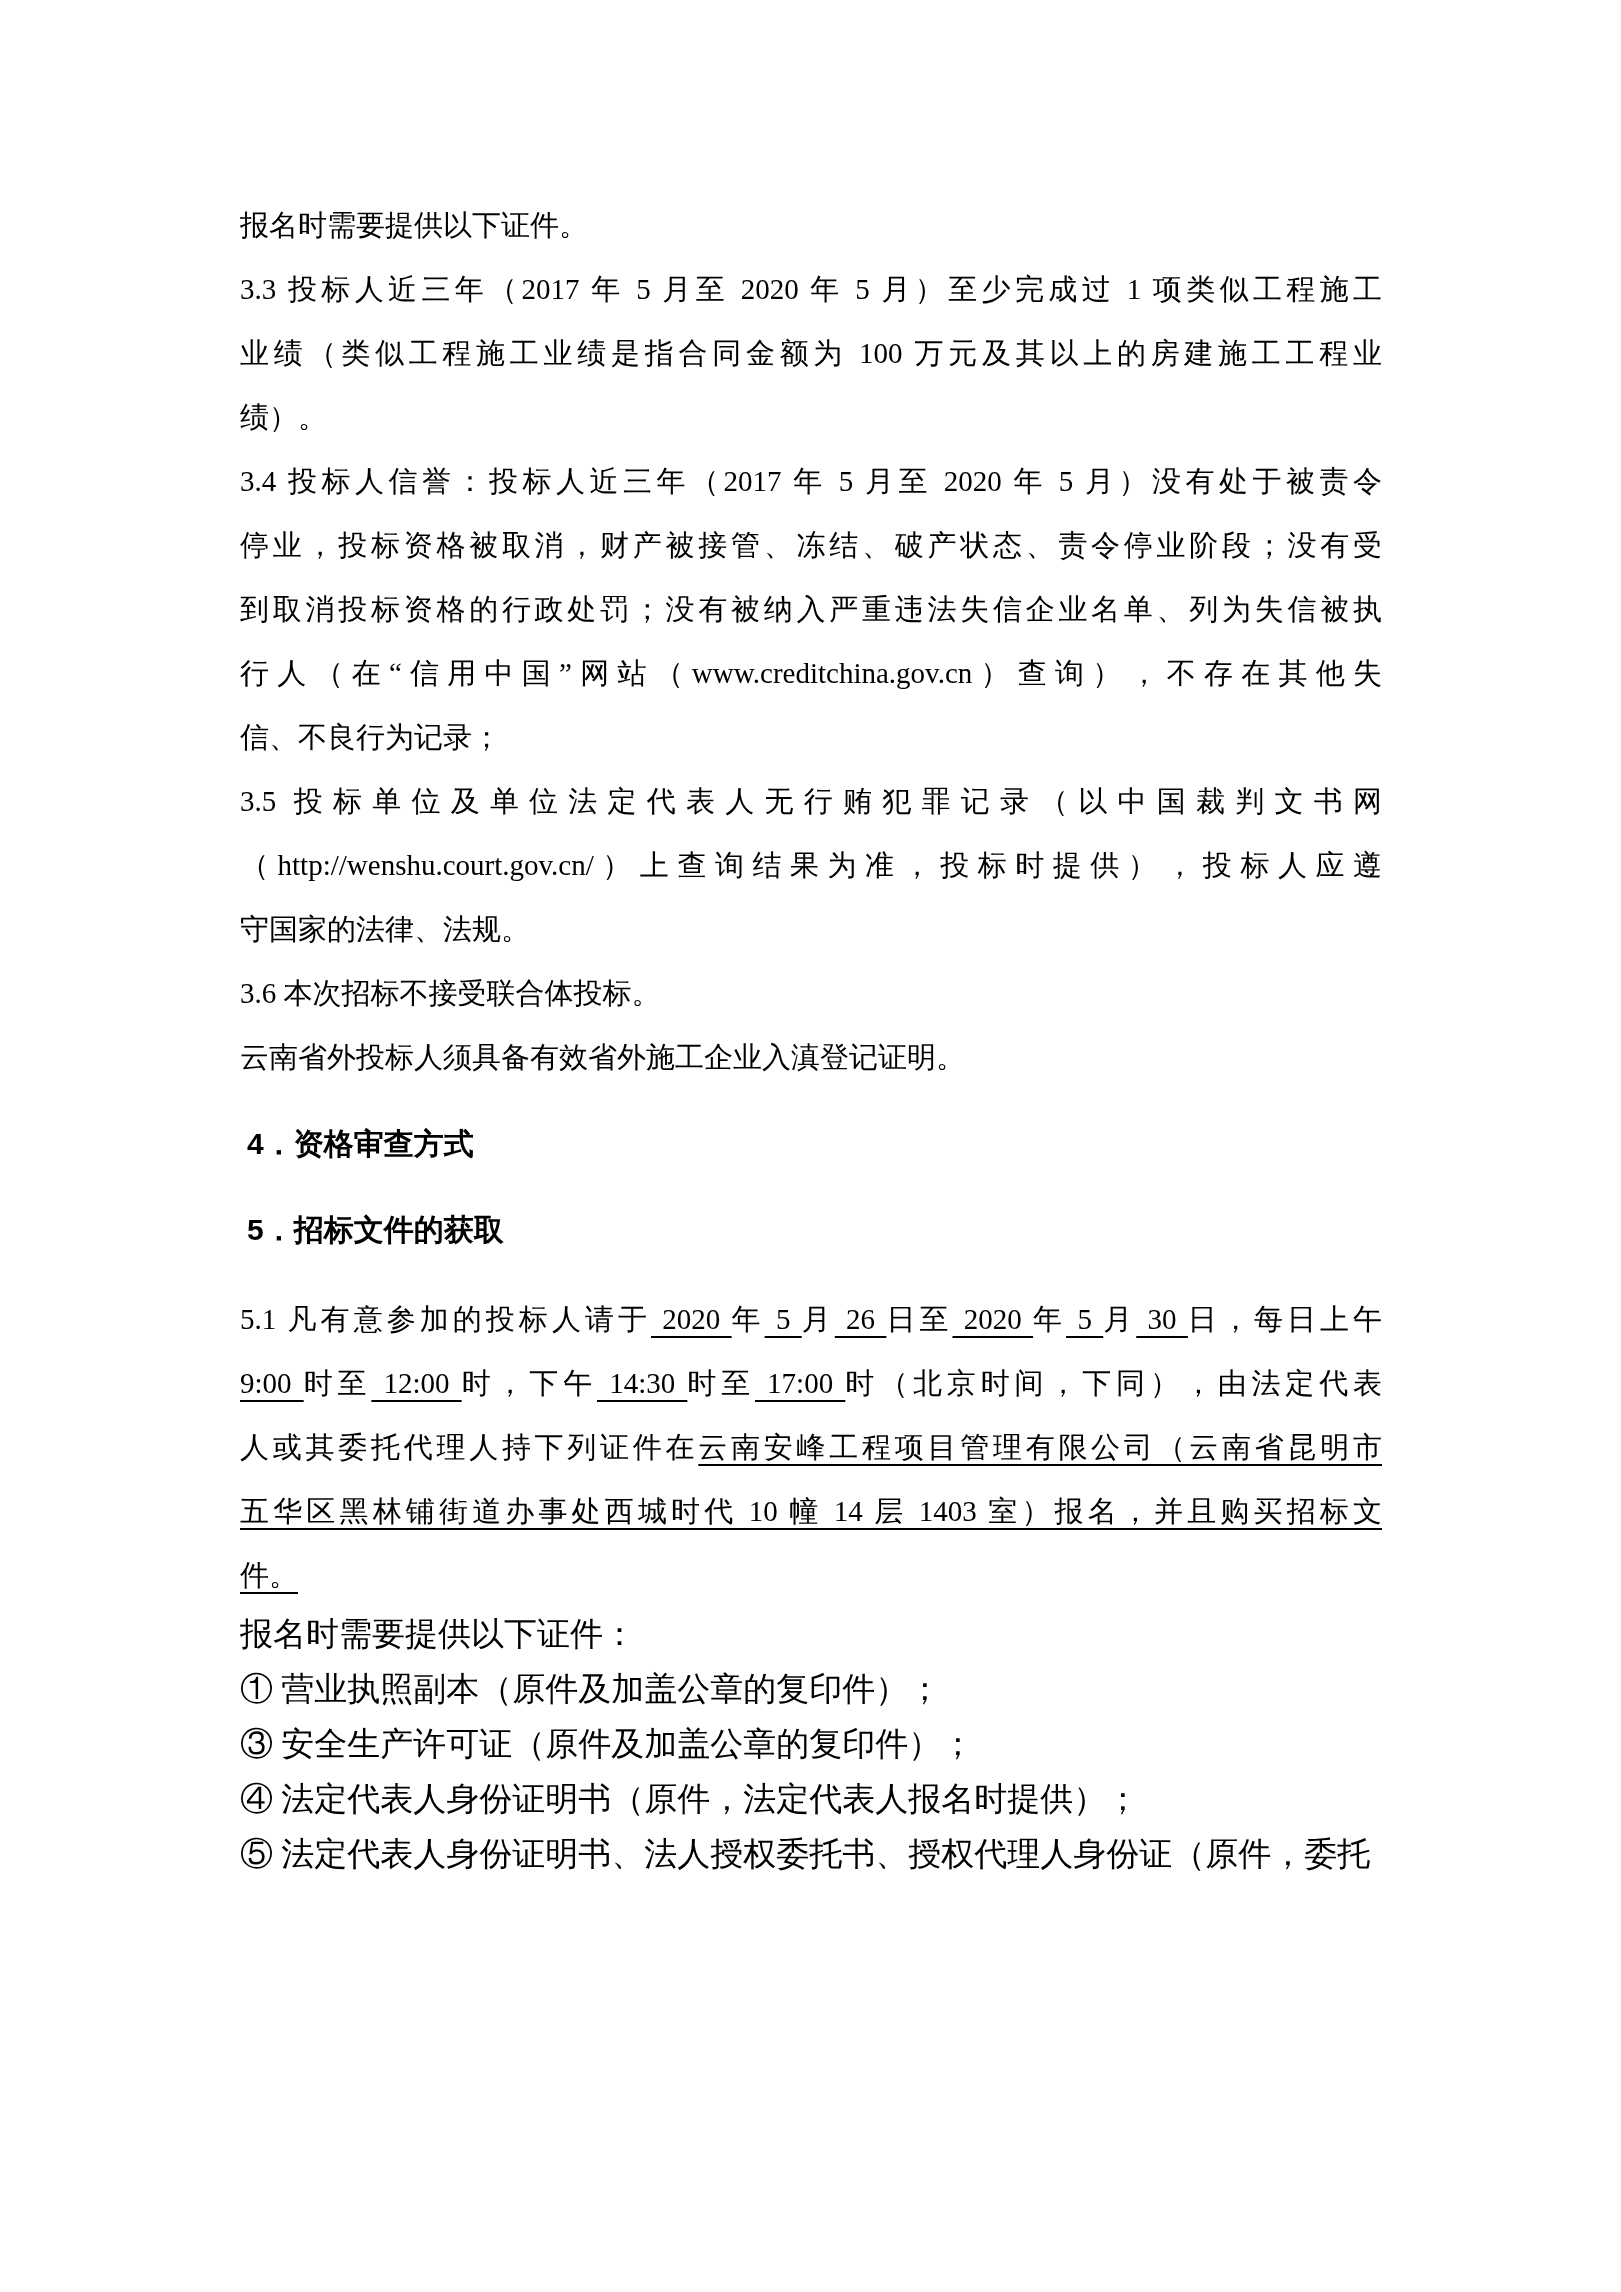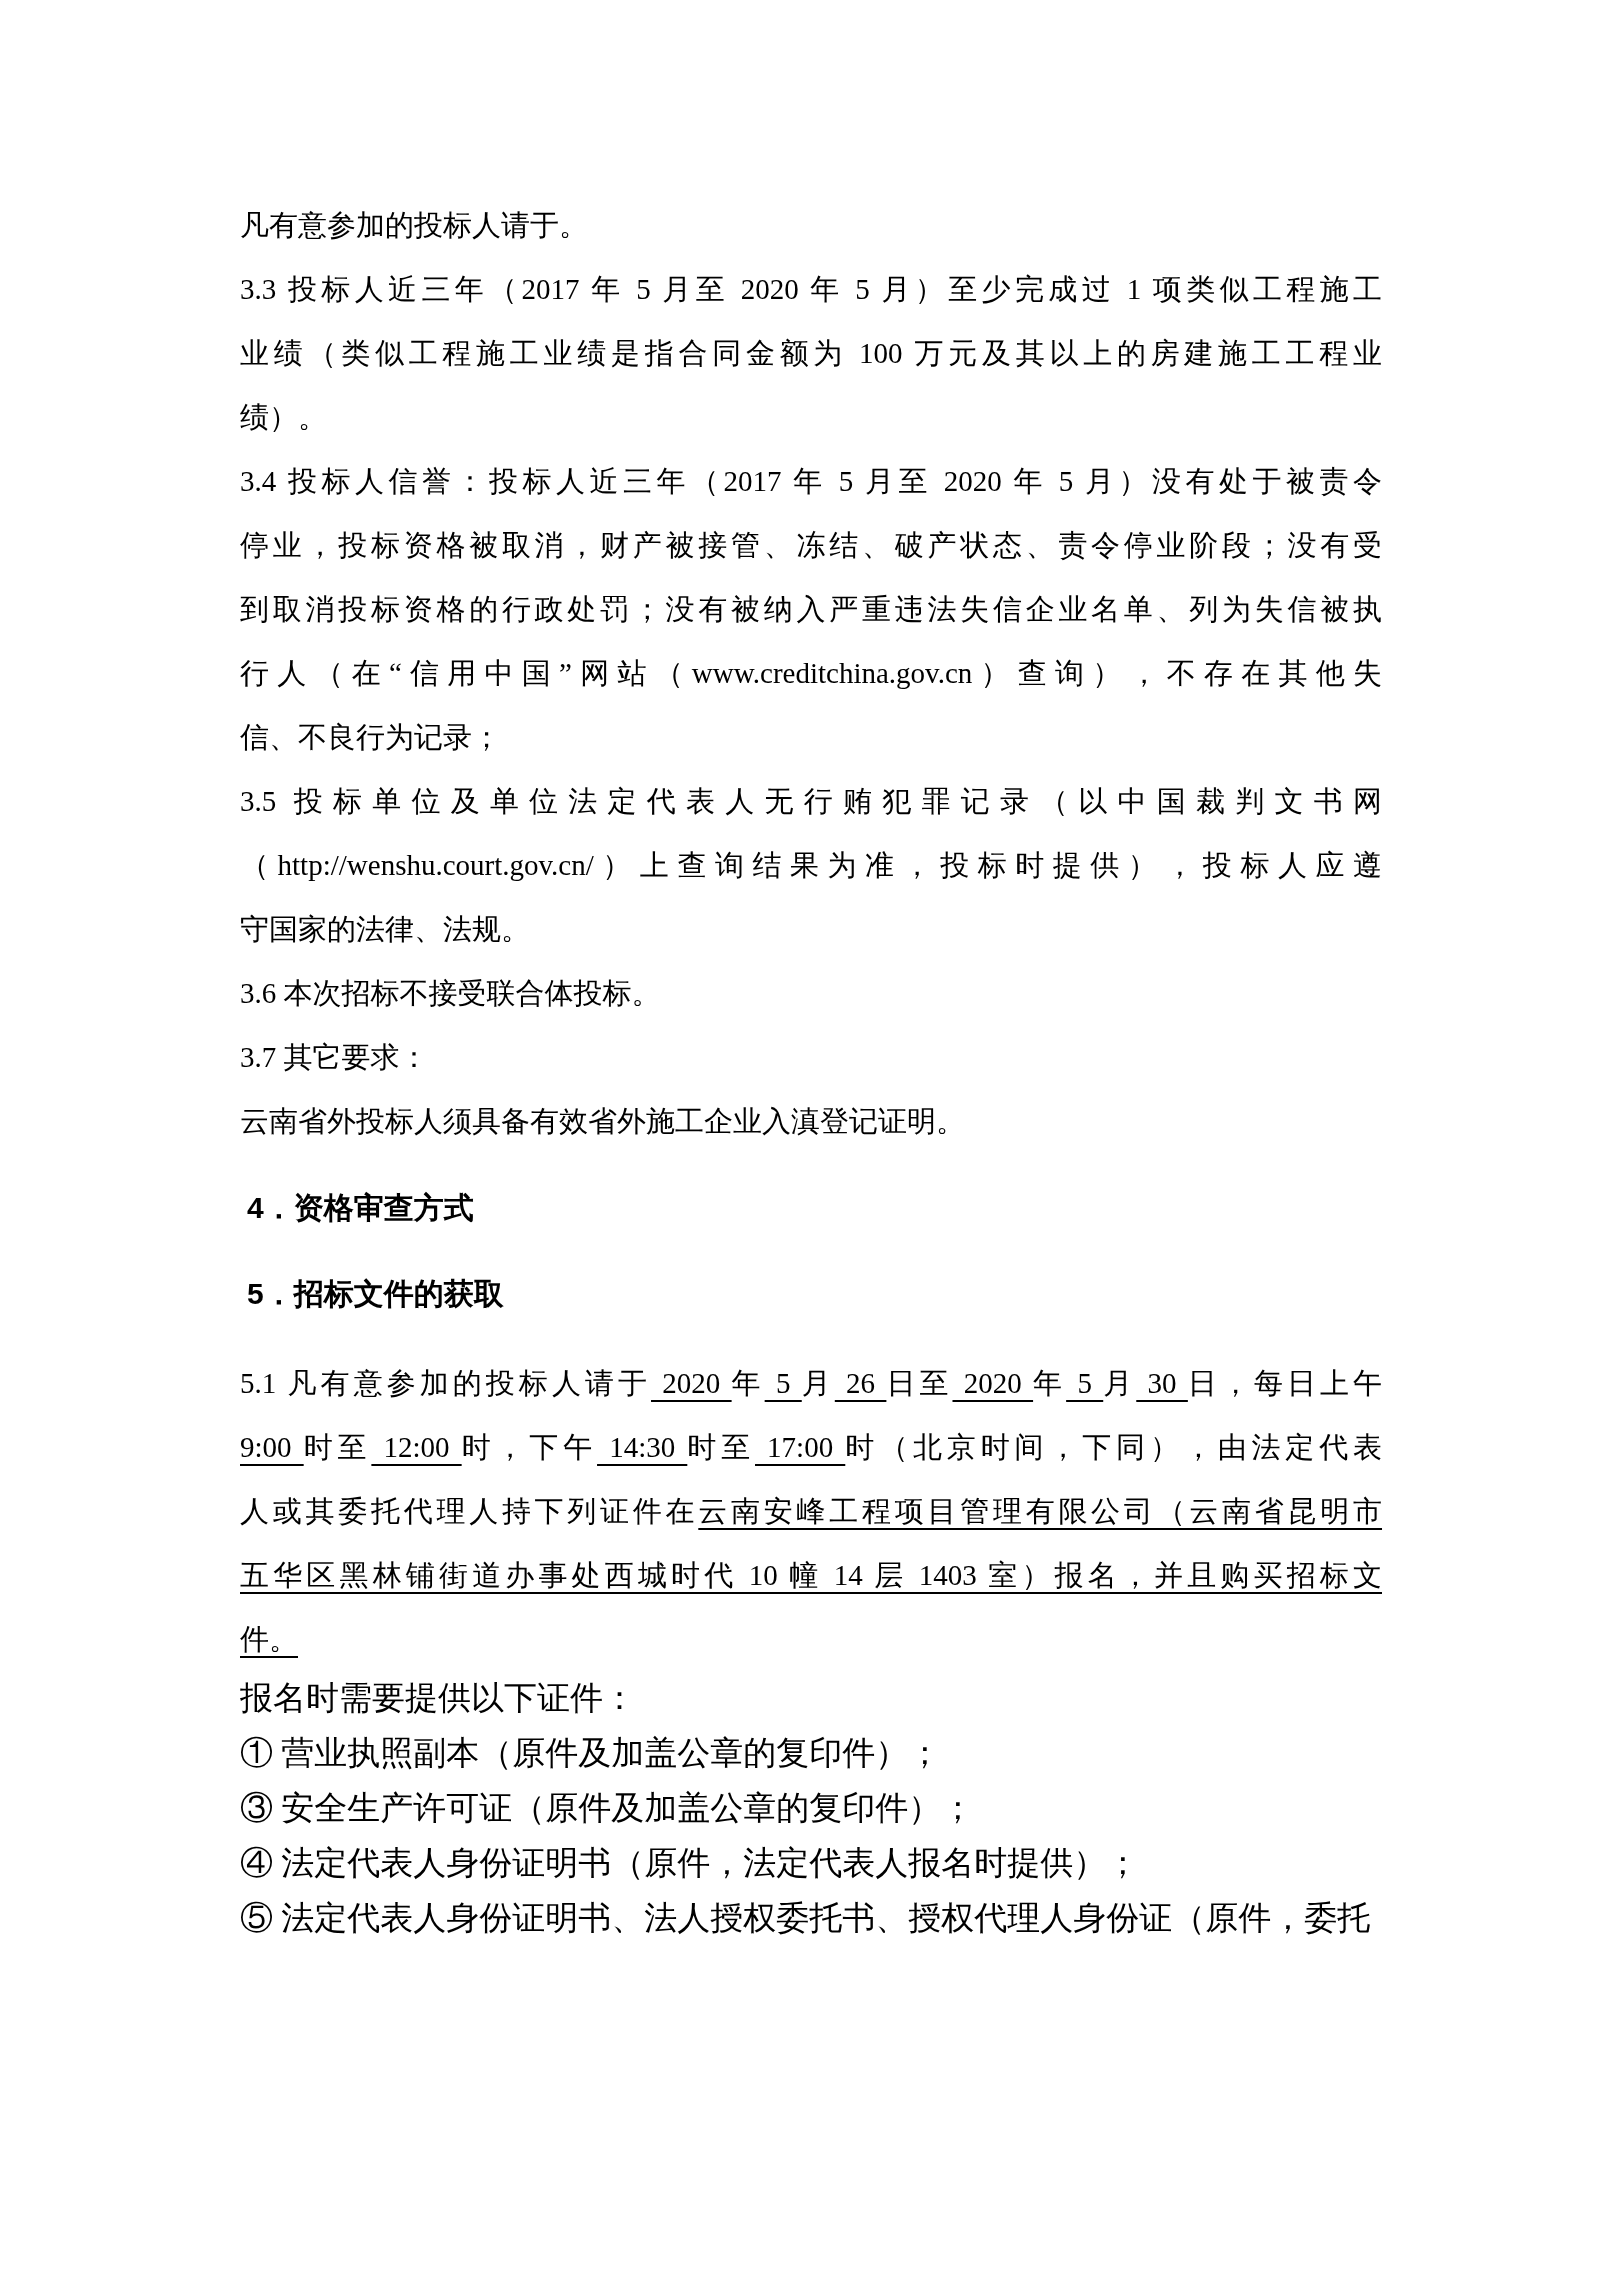--- a/index.html
+++ b/index.html
@@ -48,34 +48,33 @@
   .u {
     text-decoration: underline;
     text-decoration-thickness: 2px;
     text-underline-offset: 6.9px;
   }
 </style>
 </head>
 <body>
 
 <div class="page">
-  <div class="ln"><span>凡有意参加的投标人请于。</span></div>
+  <div class="ln"><span>报名时需要提供以下证件。</span></div>
   <div class="ln fill"><span>3.3 投标人近三年（2017 年 5 月至 2020 年 5 月）至少完成过 1 项类似工程施工</span></div>
   <div class="ln fill"><span>业绩（类似工程施工业绩是指合同金额为 100 万元及其以上的房建施工工程业</span></div>
   <div class="ln"><span>绩）。</span></div>
   <div class="ln fill"><span>3.4 投标人信誉：投标人近三年（2017 年 5 月至 2020 年 5 月）没有处于被责令</span></div>
   <div class="ln fill"><span>停业，投标资格被取消，财产被接管、冻结、破产状态、责令停业阶段；没有受</span></div>
   <div class="ln fill"><span>到取消投标资格的行政处罚；没有被纳入严重违法失信企业名单、列为失信被执</span></div>
   <div class="ln fill"><span>行人（在“信用中国”网站（www.creditchina.gov.cn）查询），不存在其他失</span></div>
   <div class="ln"><span>信、不良行为记录；</span></div>
   <div class="ln fill"><span>3.5 投标单位及单位法定代表人无行贿犯罪记录（以中国裁判文书网</span></div>
   <div class="ln fill"><span>（http://wenshu.court.gov.cn/）上查询结果为准，投标时提供），投标人应遵</span></div>
   <div class="ln"><span>守国家的法律、法规。</span></div>
   <div class="ln"><span>3.6 本次招标不接受联合体投标。</span></div>
-  <div class="ln"><span>3.7 其它要求：</span></div>
   <div class="ln"><span>云南省外投标人须具备有效省外施工企业入滇登记证明。</span></div>
   <div class="hd m-h4"><span>4．资格审查方式</span></div>
   <div class="hd m-h5"><span>5．招标文件的获取</span></div>
   <div class="ln fill m-18"><span>5.1 凡有意参加的投标人请于</span><span class="u"> 2020 </span><span>年</span><span class="u"> 5 </span><span>月</span><span class="u"> 26 </span><span>日至</span><span class="u"> 2020 </span><span>年</span><span class="u"> 5 </span><span>月</span><span class="u"> 30 </span><span>日，每日上午</span></div>
   <div class="ln fill"><span class="u">9:00 </span><span>时至</span><span class="u"> 12:00 </span><span>时，下午</span><span class="u"> 14:30 </span><span>时至</span><span class="u"> 17:00 </span><span>时（北京时间，下同），由法定代表</span></div>
   <div class="ln fill"><span>人或其委托代理人持下列证件在</span><span class="u">云南安峰工程项目管理有限公司（云南省昆明市</span></div>
   <div class="ln fill"><span class="u">五华区黑林铺街道办事处西城时代 10 幢 14 层 1403 室）报名，并且购买招标文</span></div>
   <div class="ln"><span class="u">件。 </span></div>
   <div class="tight"><span>报名时需要提供以下证件：</span></div>
   <div class="tight"><span>① 营业执照副本（原件及加盖公章的复印件）；</span></div>

